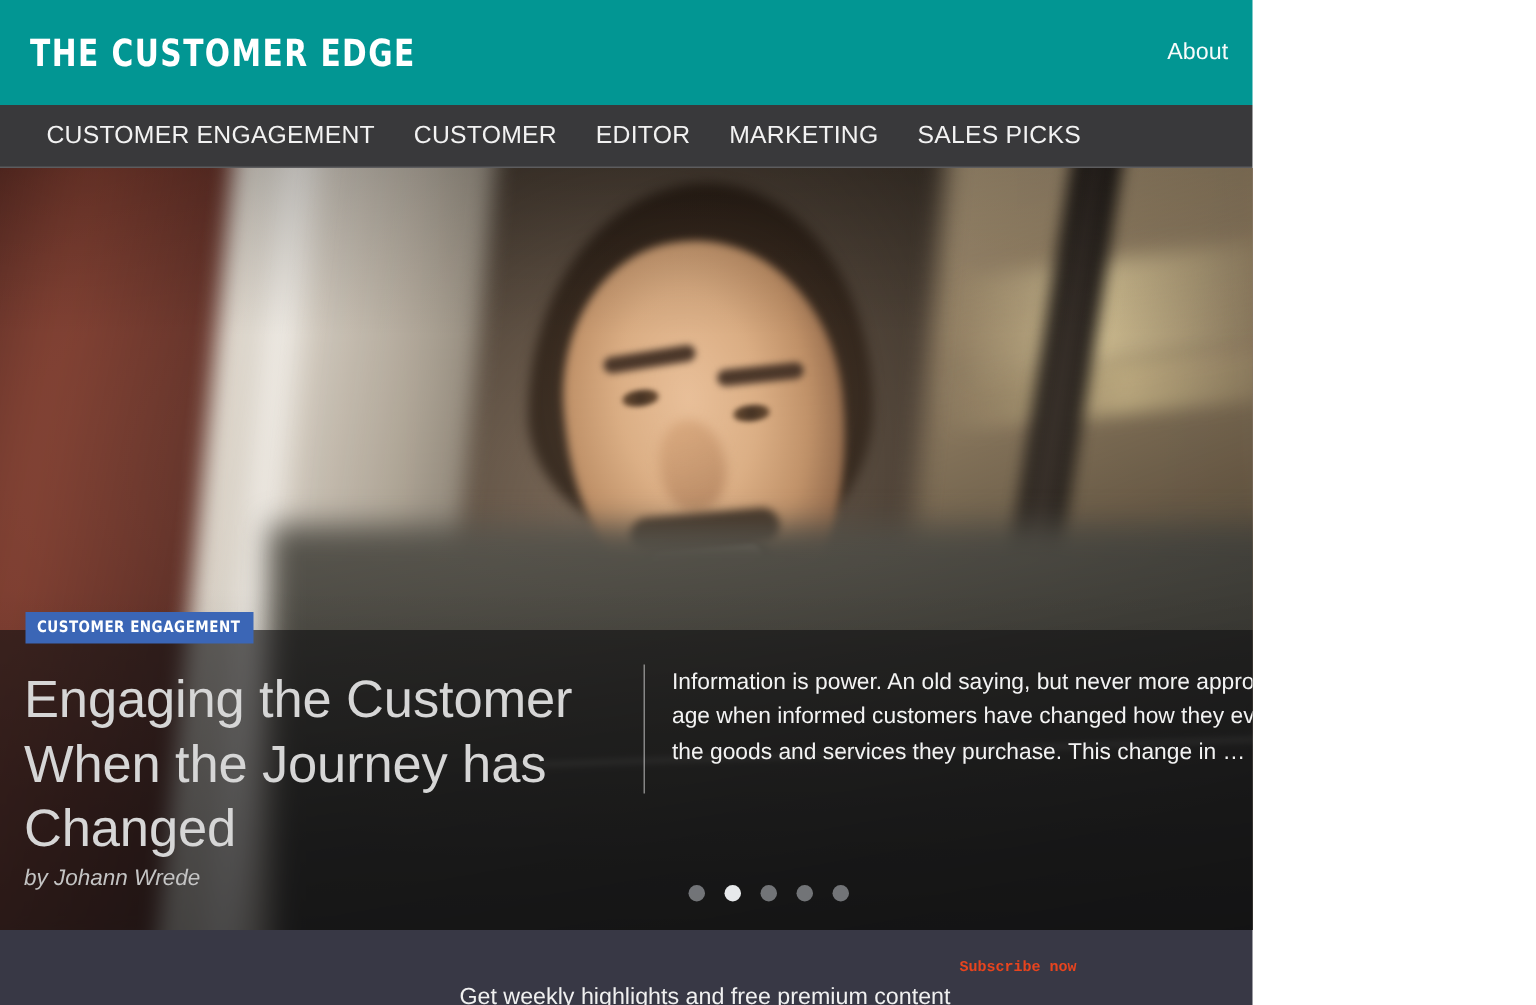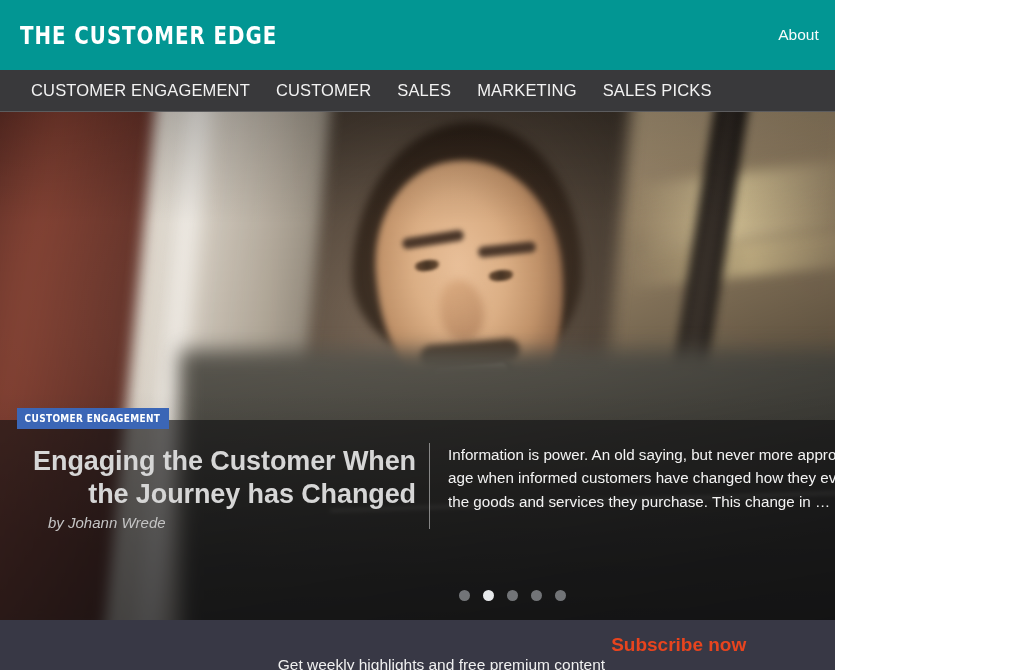--- a/index.html
+++ b/index.html
@@ -343,33 +343,31 @@
   }
 
   .hero-left {
     position: absolute;
     left: 16px;
     top: 37px;
     width: 400px;
   }
   .hero-title {
     color: #d6d6d6;
-    font-size: 27px;
-    font-weight: 700;
+    font-size: 35px;
+    font-weight: 400;
     line-height: 1.23;
     letter-spacing: -0.1px;
-    text-align: right;
   }
   .hero-byline {
     margin-top: 3px;
     color: #c4c4c4;
     font-size: 15px;
     font-style: italic;
     font-weight: 400;
-    margin-left: 32px;
   }
 
   .hero-divider {
     position: absolute;
     left: 429px;
     top: 35px;
     width: 1px;
     height: 86px;
     background: rgba(220,220,220,0.55);
   }
@@ -415,44 +413,45 @@
     z-index: 6;
   }
   .bb-text {
     color: #f0f0f0;
     font-size: 15.5px;
     font-weight: 400;
     margin-top: 40px;
   }
   .bb-link {
     color: #e8441e;
-    font-size: 19px;
+    font-size: 10px;
     font-weight: 700;
     text-decoration: none;
     margin-left: 6px;
+    font-family: Liberation Mono, monospace;
   }
 </style>
 </head>
 <body>
 
 <div class="page">
 
   <div class="topbar">
     <div class="brand">THE CUSTOMER EDGE</div>
     <div class="toplinks">
       <a href="#">About</a>
       <a href="#">Engaging</a>
       <a href="#">When In</a>
     </div>
   </div>
 
   <div class="navbar">
     <a href="#">CUSTOMER ENGAGEMENT</a>
     <a href="#">CUSTOMER</a>
-    <a href="#">SALES</a>
+    <a href="#">EDITOR</a>
     <a href="#">MARKETING</a>
     <a href="#">SALES PICKS</a>
   </div>
 
   <div class="hero">
 
     <div class="hero-photo">
       <div class="ph ph-sky"></div>
       <div class="ph ph-building"></div>
       <div class="ph ph-building-windows"></div>

